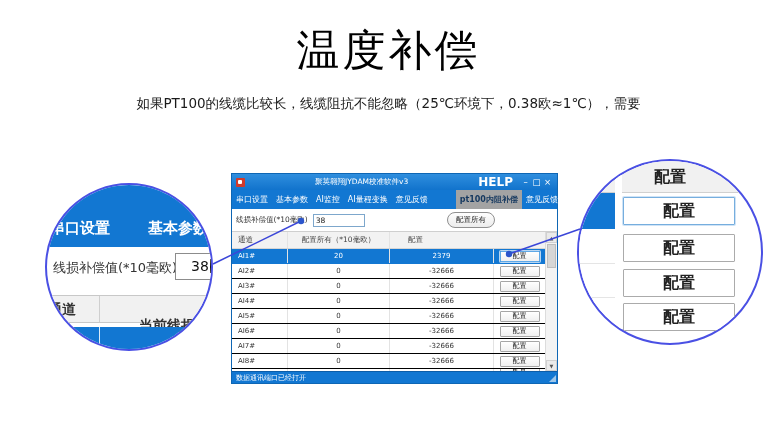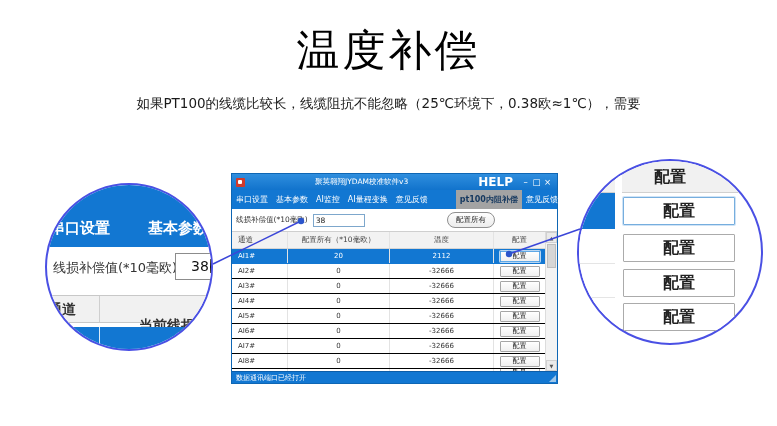--- a/index.html
+++ b/index.html
@@ -141,28 +141,27 @@
       <span>线损补偿值(*10毫欧)</span>
       <input class="loss-input" type="text" value="38" style="">
       <button class="config-all-btn">配置所有</button>
     </div>
 
     <div class="table-area">
       <div class="grid">
         <div class="thead">
           <div class="c-ch">通道</div>
           <div class="c-loss">配置所有（*10毫欧）</div>
-          <div class="c-temp">温度</div>
           <div class="c-cfg">配置</div>
         </div>
 
         <div class="trow selected">
           <div class="c-ch">AI1#</div>
           <div class="c-loss">20</div>
-          <div class="c-temp">2112</div>
+          <div class="c-temp">2379</div>
           <div class="c-cfg">
               <button class="cfg-btn">配置</button>
             </div>
         </div>
         <div class="trow">
           <div class="c-ch">AI2#</div>
           <div class="c-loss">0</div>
           <div class="c-temp">-32666</div>
           <div class="c-cfg">
               <button class="cfg-btn">配置</button>

